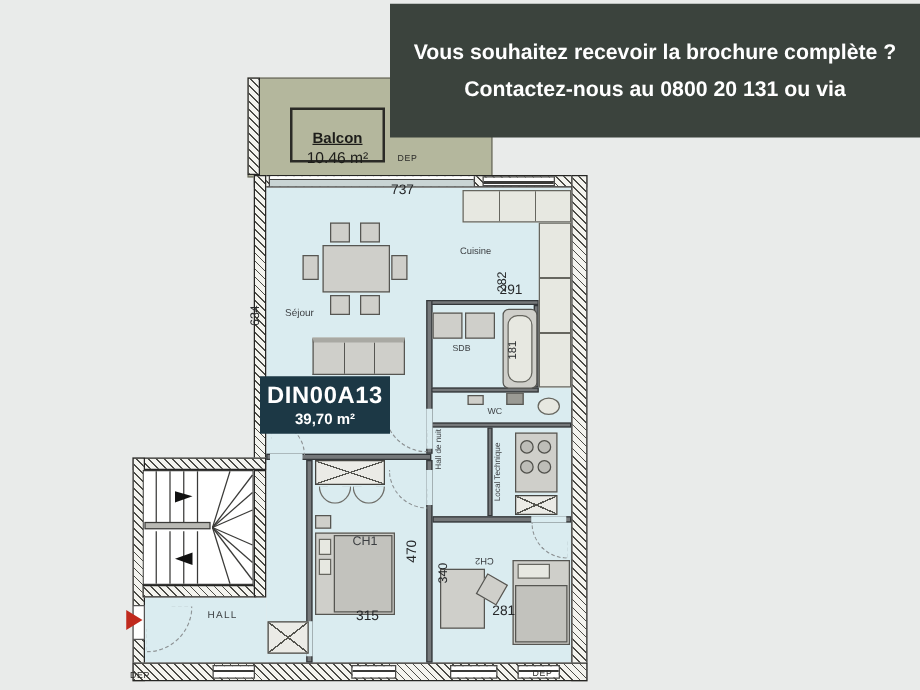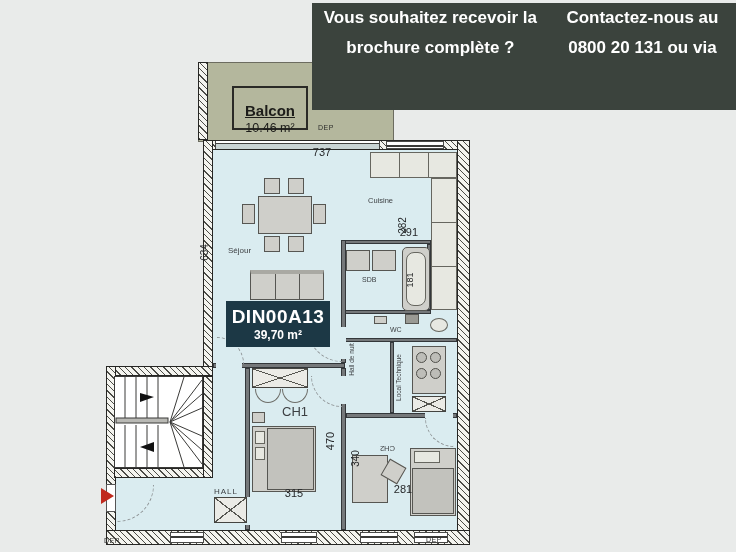--- a/index.html
+++ b/index.html
@@ -41,31 +41,31 @@
   
   .lbl{position:absolute;color:#3c3f42;font-size:8px;white-space:nowrap;}
   .dim{position:absolute;color:#26282a;font-size:11px;white-space:nowrap;text-align:center;}
   .dep{position:absolute;color:#2c2c2a;font-size:7px;white-space:nowrap;letter-spacing:0.5px;}
   .vwrap{position:absolute;display:flex;align-items:center;justify-content:center;}
   .vwrap>span{transform:rotate(-90deg);white-space:nowrap;display:block;}
   .flip{transform:rotate(180deg);}
 
   .balcony-box{position:absolute;box-sizing:border-box;border:2px solid #2a2a26;text-align:center;color:#1d1d1a;
                display:flex;flex-direction:column;align-items:center;justify-content:center;gap:2px;}
-  .balcony-name{font-size:15px;font-weight:bold;text-decoration:underline;margin-top:20px;}
+  .balcony-name{font-size:12px;font-weight:bold;text-decoration:underline;margin-top:20px;}
   .balcony-area{font-size:12.5px;}
 
   .unitbox{position:absolute;background:#1c3845;color:#ffffff;display:flex;flex-direction:column;
-           align-items:center;justify-content:center;margin-left:18px;}
+           align-items:center;justify-content:center;}
   .unit-code{font-size:19px;font-weight:bold;letter-spacing:0.5px;}
   .unit-area{font-size:12px;font-weight:bold;}
 
   .banner{position:absolute;left:312px;top:3px;width:424px;height:107px;background:#3b433d;
           color:#ffffff;font-weight:bold;font-size:17px;line-height:30px;text-align:center;
-          display:flex;flex-direction:row;justify-content:center;}
+          display:flex;flex-direction:column;justify-content:center;}
 
   .redarrow{position:absolute;width:0;height:0;border-top:8px solid transparent;border-bottom:8px solid transparent;
             border-left:13px solid #c02a1e;}
   .sofa{position:absolute;box-sizing:border-box;background:#cfcfca;border:1px solid #565652;border-top:4px solid #a9a9a3;
         background-image:linear-gradient(90deg,transparent 0 24px,#565652 24px 25px,transparent 25px 48px,#565652 48px 49px,transparent 49px);}
   .c3{background-image:linear-gradient(90deg,transparent 0 28px,#66665f 28px 29px,transparent 29px 57px,#66665f 57px 58px,transparent 58px);}
   .rows3{background-image:linear-gradient(180deg,transparent 0 43px,#66665f 43px 44px,transparent 44px 87px,#66665f 87px 88px,transparent 88px);}
 </style>
 </head>
 <body>
@@ -200,23 +200,23 @@
     <span class="lbl" style="left:228px;top:246px;">Séjour</span>
     <span class="lbl" style="left:368px;top:196px;font-size:7.5px;">Cuisine</span>
     <span class="lbl" style="left:362px;top:276px;font-size:7px;">SDB</span>
     <span class="lbl" style="left:390px;top:326px;font-size:7px;">WC</span>
     <div class="vwrap" style="left:344px;top:328px;width:14px;height:62px;">
       <span class="lbl" style="position:static;font-size:6.5px;">Hall de nuit</span>
     </div>
     <div class="vwrap" style="left:390px;top:346px;width:16px;height:62px;">
       <span class="lbl" style="position:static;font-size:6.5px;">Local Technique</span>
     </div>
-    <span class="lbl" style="left:282px;top:404px;font-size:13px;">CH1</span>
+    <span class="lbl" style="left:282px;top:428px;font-size:10px;">CH1</span>
     <span class="lbl flip" style="left:380px;top:444px;font-size:7.5px;">CH2</span>
-    <span class="lbl" style="left:166px;top:487px;letter-spacing:1px;margin-left:48px;">HALL</span>
+    <span class="lbl" style="left:166px;top:487px;letter-spacing:1px;">HALL</span>
 
     <span class="dim" style="left:300px;top:146px;width:44px;">737</span>
     <div class="vwrap" style="left:197px;top:226px;width:14px;height:52px;">
       <span class="dim" style="position:static;font-size:10px;">634</span>
     </div>
     <div class="vwrap" style="left:394px;top:203px;width:16px;height:44px;">
       <span class="dim" style="position:static;font-size:10px;">282</span>
     </div>
     <span class="dim" style="left:378px;top:226px;width:40px;text-align:right;">291</span>
     <div class="vwrap" style="left:403px;top:261px;width:14px;height:38px;">

